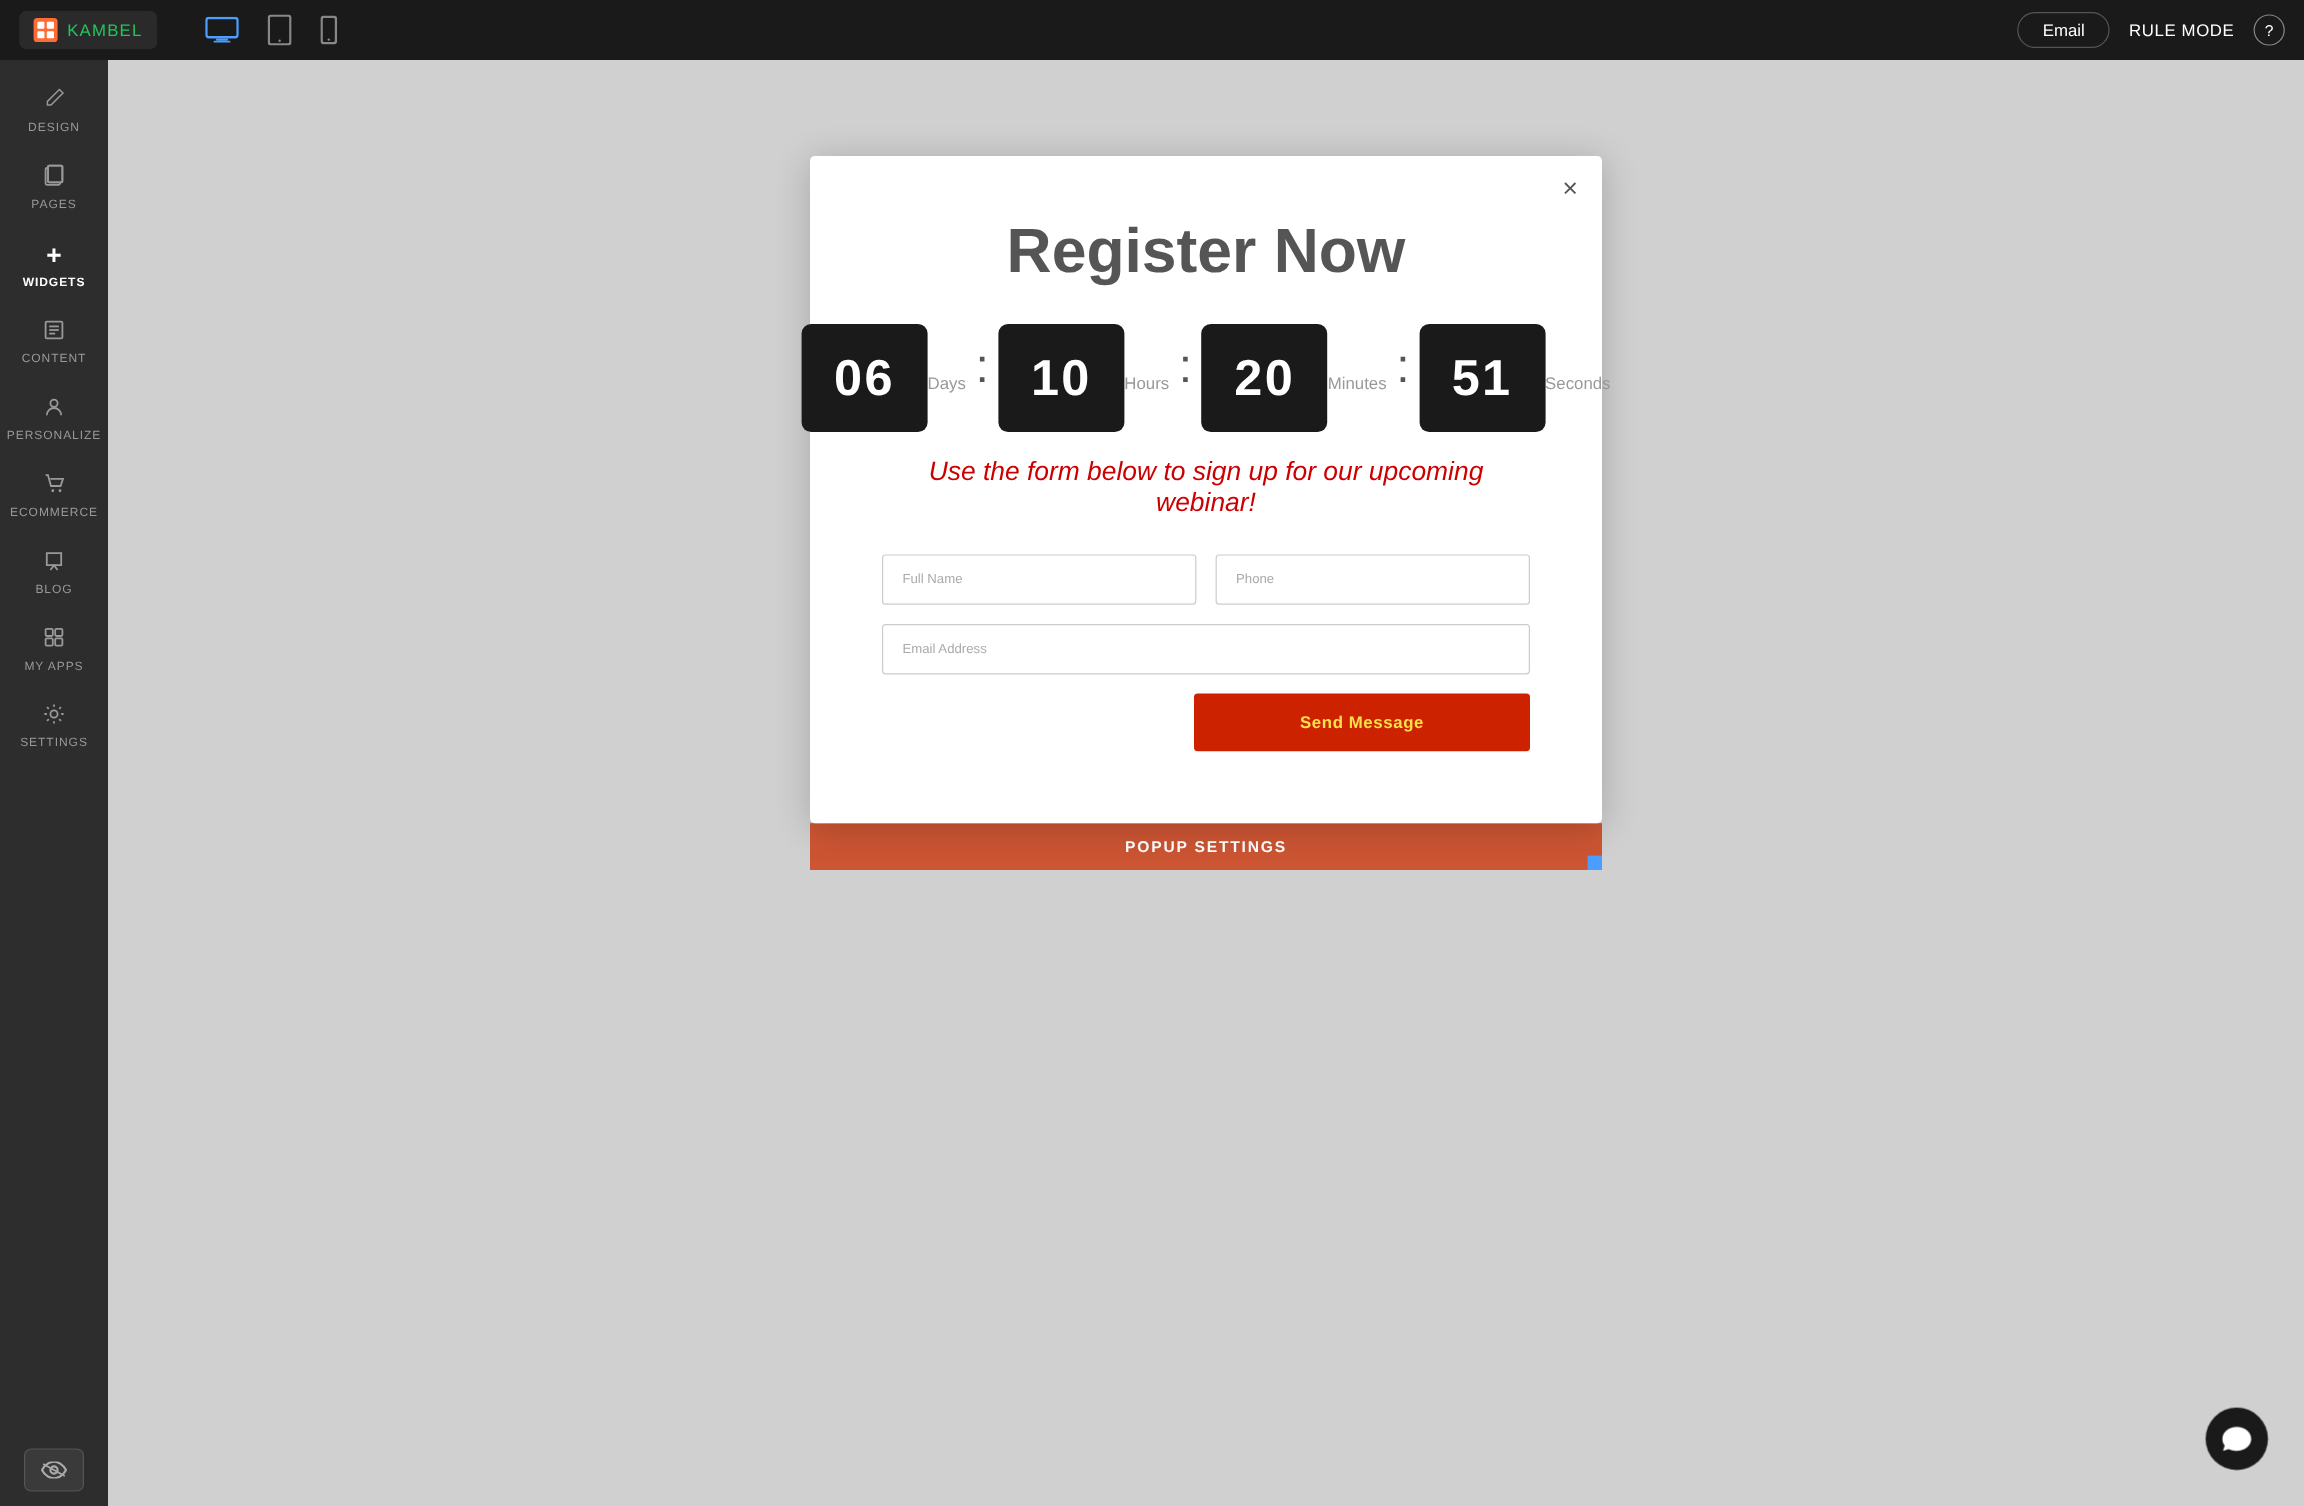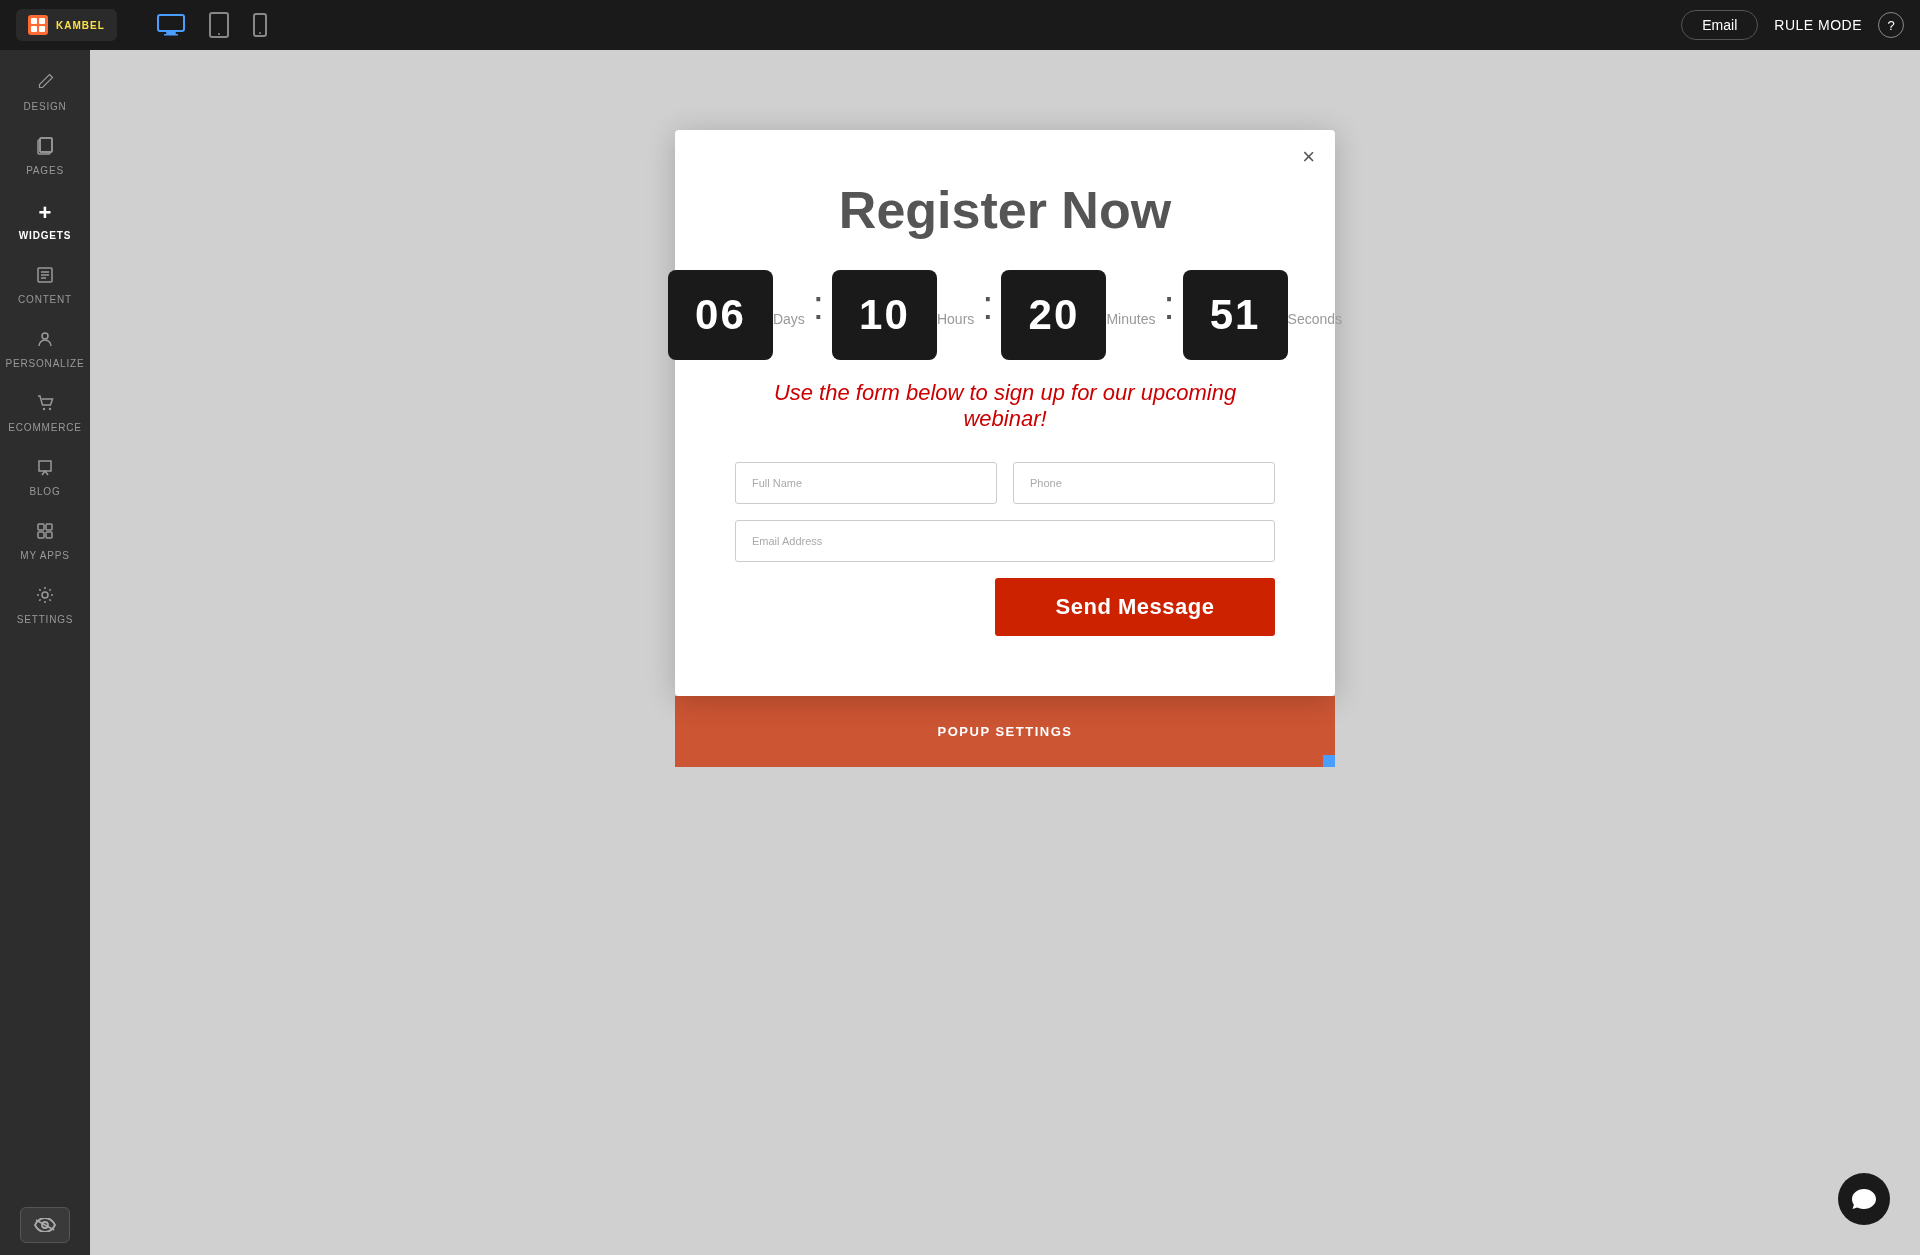--- a/index.html
+++ b/index.html
@@ -26,23 +26,23 @@
     .logo-icon {
       width: 20px;
       height: 20px;
       background: #ff6b35;
       border-radius: 3px;
       display: flex;
       align-items: center;
       justify-content: center;
     }
     .logo-text {
-      color: #fde047;
-      font-weight: bold;
-      font-size: 10px;
+      color: #22c55e;
+      font-weight: normal;
+      font-size: 14px;
       letter-spacing: 1px;
     }
     .device-icons {
       display: flex;
       gap: 24px;
       align-items: center;
       margin-left: 20px;
     }
     .device-icon {
       color: #888;
@@ -242,37 +242,37 @@
       width: 100%;
     }
     .form-input::placeholder { color: #aaa; }
     .submit-btn-row {
       display: flex;
       justify-content: flex-end;
       margin-top: 4px;
     }
     .submit-btn {
       background: #cc2200;
-      color: #ffffff;
+      color: #fde047;
       border: none;
       border-radius: 3px;
       padding: 16px 0;
-      font-size: 22px;
+      font-size: 14px;
       font-weight: bold;
       cursor: pointer;
       width: 280px;
       letter-spacing: 0.5px;
     }
 
     
     .popup-settings-bar {
       background: #cc5533;
       color: white;
       text-align: center;
-      padding: 28px;
+      padding: 12px;
       font-size: 13px;
       letter-spacing: 1.5px;
       font-weight: bold;
       cursor: pointer;
     }
 
     
     .resize-handle {
       position: absolute;
       bottom: 0;

